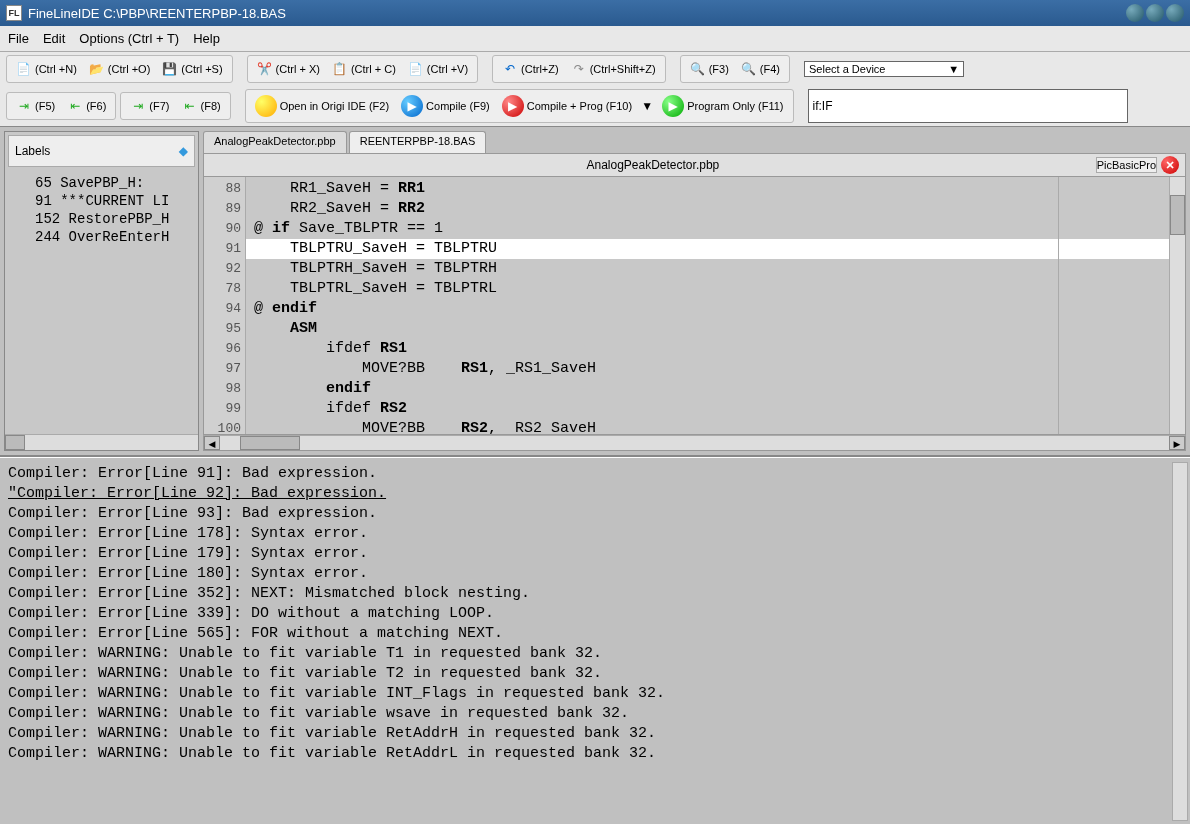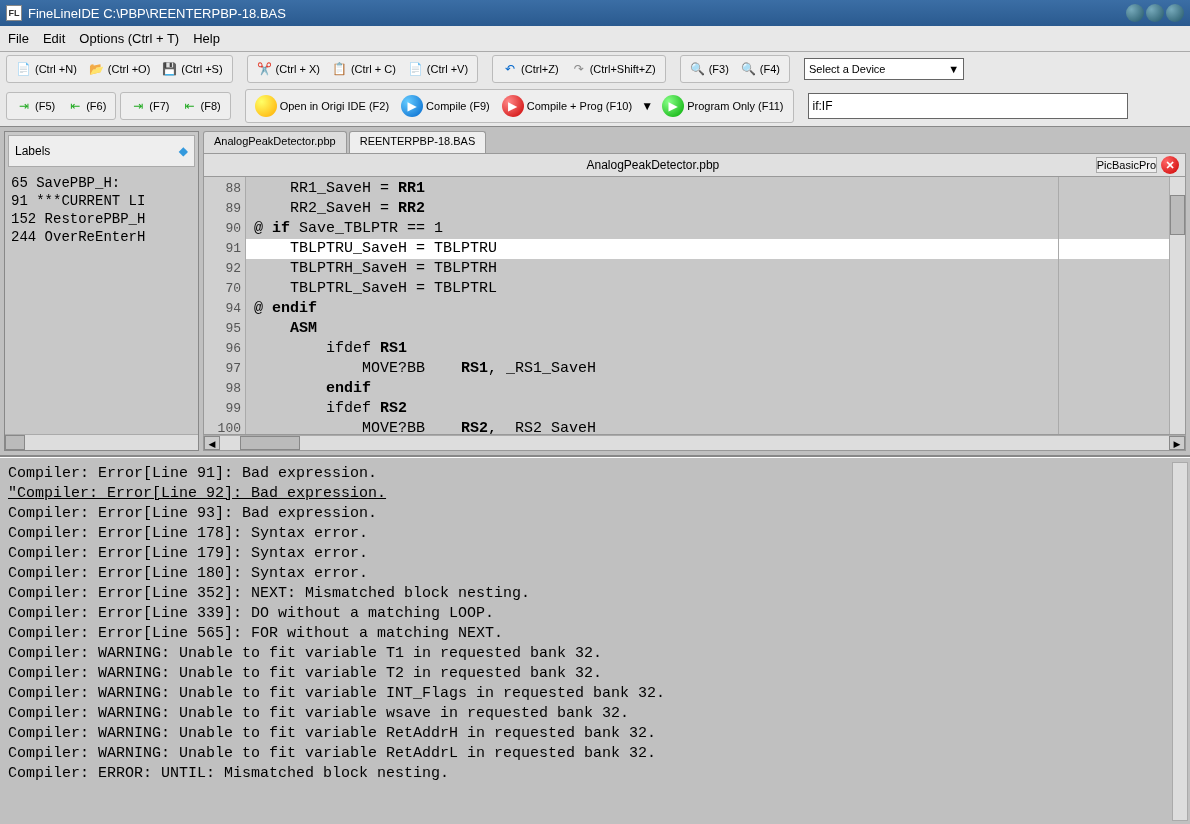--- a/index.html
+++ b/index.html
@@ -11,29 +11,29 @@
 .titlebar .wbtn { width: 18px; height: 18px; border-radius: 50%; background: radial-gradient(circle at 30% 30%, #7ab, #256); }
 .menubar { background: #e8e8e8; height: 26px; display: flex; align-items: center; padding: 0 8px; gap: 14px; border-bottom: 1px solid #aaa; font-size: 13px; }
 .menubar span { cursor: default; }
 .toolbars { background: #e8e8e8; border-bottom: 1px solid #888; }
 .toolbar-row { display: flex; align-items: center; padding: 3px 6px; gap: 4px; }
 .tbgroup { display: flex; align-items: center; gap: 2px; border: 1px solid #bbb; border-radius: 3px; padding: 2px 4px; background: #eee; }
 .tbtn { display: flex; align-items: center; gap: 3px; padding: 2px 4px; border: 1px solid transparent; border-radius: 2px; cursor: pointer; font-size: 11px; }
 .ticon { width: 16px; height: 16px; display: inline-flex; align-items: center; justify-content: center; font-size: 12px; }
 .ticon.big { width: 22px; height: 22px; border-radius: 50%; }
 .sep { width: 6px; }
-.device-select { border: 1px solid #666; background: #fff; height: 22px; width: 160px; display: flex; align-items: center; padding: 0 4px; font-size: 11px; }
+.device-select { border: 1px solid #666; background: #fff; height: 16px; width: 160px; display: flex; align-items: center; padding: 0 4px; font-size: 11px; }
 .device-select .dd { margin-left: auto; }
-.iffield { border: 1px solid #666; background: #fff; height: 26px; width: 320px; padding: 0 4px; font-size: 12px; display: flex; align-items: center; }
+.iffield { border: 1px solid #666; background: #fff; height: 34px; width: 320px; padding: 0 4px; font-size: 12px; display: flex; align-items: center; }
 .workspace { display: flex; height: 330px; border-bottom: 2px solid #888; }
 .sidebar { width: 195px; background: #c8c8c8; border: 1px solid #888; margin: 4px; display: flex; flex-direction: column; }
 .side-head { background: #eee; border: 1px solid #aaa; margin: 3px; padding: 8px 6px; display: flex; align-items: center; font-size: 12px; }
 .side-head .dd { margin-left: auto; color: #39d; }
 .side-body { flex: 1; padding: 4px 6px; font-family: "Courier New", monospace; font-size: 14px; color: #000; overflow: hidden; white-space: nowrap; }
-.side-body div { line-height: 18px; }
+.side-body div { line-height: 18px; margin-left: 24px; }
 .side-scroll { height: 16px; background: #ddd; border-top: 1px solid #aaa; display: flex; }
 .side-scroll .thumb { width: 20px; background: #bbb; border: 1px solid #888; }
 .editor { flex: 1; margin: 4px 4px 4px 0; display: flex; flex-direction: column; }
 .tabs { display: flex; gap: 0; height: 22px; }
 .tab { background: #ddd; border: 1px solid #999; border-bottom: none; padding: 3px 10px; font-size: 11px; border-radius: 3px 3px 0 0; margin-right: 2px; }
 .tab.active { background: #eee; font-weight: normal; }
 .docheader { background: #e0e0e0; border: 1px solid #999; height: 24px; display: flex; align-items: center; padding: 0 6px; }
 .docheader .docname { flex: 1; text-align: center; font-size: 12px; }
 .docheader .lang { border: 1px solid #aaa; background: #eee; padding: 1px 0; font-size: 11px; margin-right: 4px; }
 .docheader .close { width: 18px; height: 18px; border-radius: 50%; background: radial-gradient(circle at 30% 30%, #f66, #c00); color: #fff; display: flex; align-items: center; justify-content: center; font-weight: bold; font-size: 11px; }
@@ -212,21 +212,21 @@
       <span class="lang">PicBasicPro</span>
       <span class="close">✕</span>
     </div>
     <div class="codewrap">
       <div class="gutter" id="gutter">
           <div>88</div>
           <div>89</div>
           <div>90</div>
           <div>91</div>
           <div>92</div>
-          <div>70</div>
+          <div>78</div>
           <div>94</div>
           <div>95</div>
           <div>96</div>
           <div>97</div>
           <div>98</div>
           <div>99</div>
           <div>100</div>
         </div>
       <div class="code" id="code"><div class="rightrule"></div><div class="line"><span>    RR1_SaveH = </span><b>RR1</b></div><div class="line"><span>    RR2_SaveH = </span><b>RR2</b></div><div class="line"><span>@ </span><b>if</b><span> Save_TBLPTR == 1</span></div><div class="line hl"><span>    TBLPTRU_SaveH = TBLPTRU</span></div><div class="line"><span>    TBLPTRH_SaveH = TBLPTRH</span></div><div class="line"><span>    TBLPTRL_SaveH = TBLPTRL</span></div><div class="line"><span>@ </span><b>endif</b></div><div class="line"><span>    </span><b>ASM</b></div><div class="line"><span>        ifdef </span><b>RS1</b></div><div class="line"><span>            MOVE?BB    </span><b>RS1</b><span>, _RS1_SaveH</span></div><div class="line"><span>        </span><b>endif</b></div><div class="line"><span>        ifdef </span><b>RS2</b></div><div class="line"><span>            MOVE?BB    </span><b>RS2</b><span>,  RS2 SaveH</span></div></div>
       <div class="vscroll">
@@ -252,15 +252,14 @@
     <div>Compiler: Error[Line 180]: Syntax error.</div>
     <div>Compiler: Error[Line 352]: NEXT: Mismatched block nesting.</div>
     <div>Compiler: Error[Line 339]: DO without a matching LOOP.</div>
     <div>Compiler: Error[Line 565]: FOR without a matching NEXT.</div>
     <div>Compiler: WARNING: Unable to fit variable T1  in requested bank 32.</div>
     <div>Compiler: WARNING: Unable to fit variable T2  in requested bank 32.</div>
     <div>Compiler: WARNING: Unable to fit variable INT_Flags in requested bank 32.</div>
     <div>Compiler: WARNING: Unable to fit variable wsave in requested bank 32.</div>
     <div>Compiler: WARNING: Unable to fit variable RetAddrH in requested bank 32.</div>
     <div>Compiler: WARNING: Unable to fit variable RetAddrL in requested bank 32.</div>
-    <div>Compiler: ERROR: UNTIL: Mismatched block nesting.</div>
     <div class="out-vscroll"></div>
 </div>
 
 </body></html>

